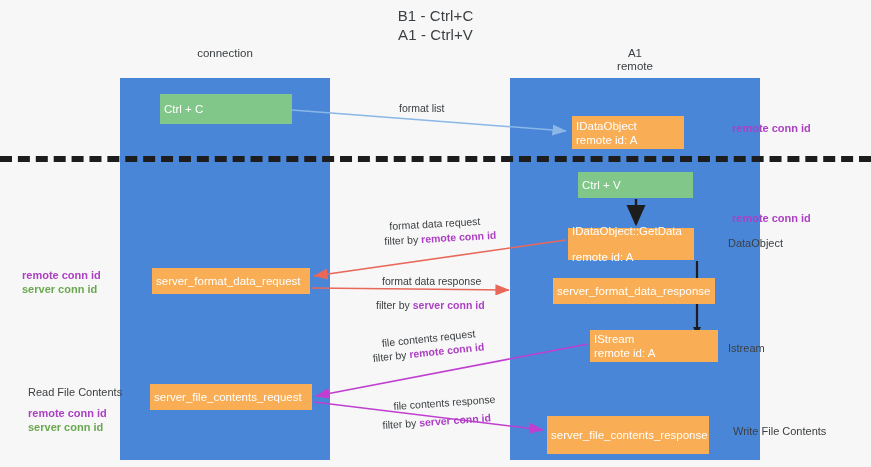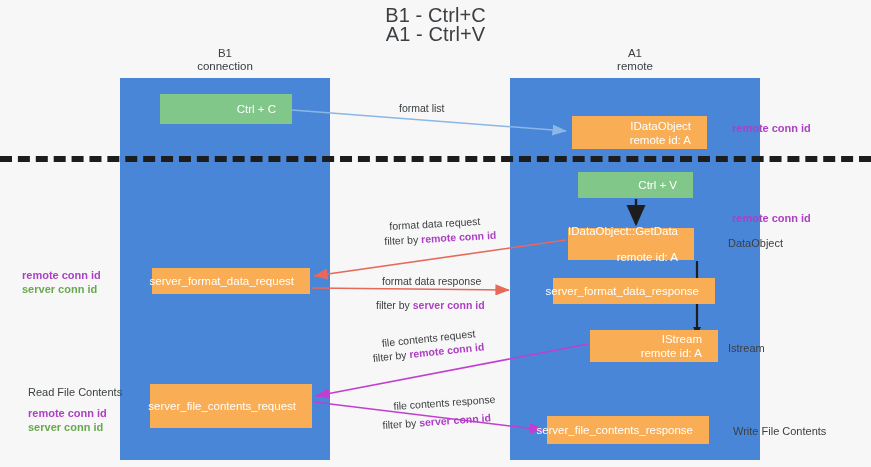--- a/index.html
+++ b/index.html
@@ -18,21 +18,21 @@
     overflow: hidden;
   }
   .abs { position: absolute; }
 
   
   .title {
     top: 6px;
     left: 0;
     width: 871px;
     text-align: center;
-    font-size: 20px;
+    font-size: 15px;
     color: #3c4043;
     line-height: 19px;
     letter-spacing: 0.1px;
   }
 
   
   .col-head {
     font-size: 11.5px;
     color: #3c4043;
     text-align: center;
@@ -51,39 +51,39 @@
   #lane-a1 { left: 510px; width: 250px; }
 
   
   .box {
     box-sizing: border-box;
     color: #ffffff;
     font-size: 11.5px;
     line-height: 14px;
     display: flex;
     flex-direction: column;
-    align-items: flex-end;
+    align-items: flex-start;
     justify-content: center;
     text-align: center;
-    padding: 2px 16px;
+    padding: 2px 4px;
   }
   .box.green { background: #82c78a; }
   .box.orange { background: #f9ad54; }
   .box .l2 { display: block; }
 
   
   #box-ctrlc   { left: 160px; top: 94px;  width: 132px; height: 30px; }
-  #box-dataobj { left: 572px; top: 116px; width: 135px; height: 33px; }
+  #box-dataobj { left: 572px; top: 116px; width: 112px; height: 33px; }
   #box-ctrlv   { left: 578px; top: 172px; width: 115px; height: 26px; }
   #box-getdata { left: 568px; top: 228px; width: 126px; height: 32px; gap: 12px; }
   #box-sfdreq  { left: 152px; top: 268px; width: 158px; height: 26px; }
   #box-sfdresp { left: 513px; top: 278px; width: 162px; height: 26px; margin-left: 40px; }
   #box-istream { left: 590px; top: 330px; width: 128px; height: 32px; }
-  #box-sfcreq  { left: 150px; top: 384px; width: 162px; height: 44px; }
-  #box-sfcresp { left: 547px; top: 416px; width: 162px; height: 28px; }
+  #box-sfcreq  { left: 150px; top: 384px; width: 162px; height: 26px; }
+  #box-sfcresp { left: 547px; top: 416px; width: 162px; height: 38px; }
 
   
   #divider {
     left: 0;
     top: 156px;
     width: 871px;
     height: 0;
     border-top: 6px dashed #1d1d1d;
   }
 
@@ -130,21 +130,20 @@
 <body>
 
 <div id="canvas">
 
   <div class="abs title">
     <div>B1 - Ctrl+C</div>
     <div>A1 - Ctrl+V</div>
   </div>
 
   <div class="abs col-head" id="head-b1">
-    <div>B1</div>
     <div>connection</div>
   </div>
   <div class="abs col-head" id="head-a1">
     <div>A1</div>
     <div>remote</div>
   </div>
 
   <div class="abs lane" id="lane-b1"></div>
   <div class="abs lane" id="lane-a1"></div>
 

